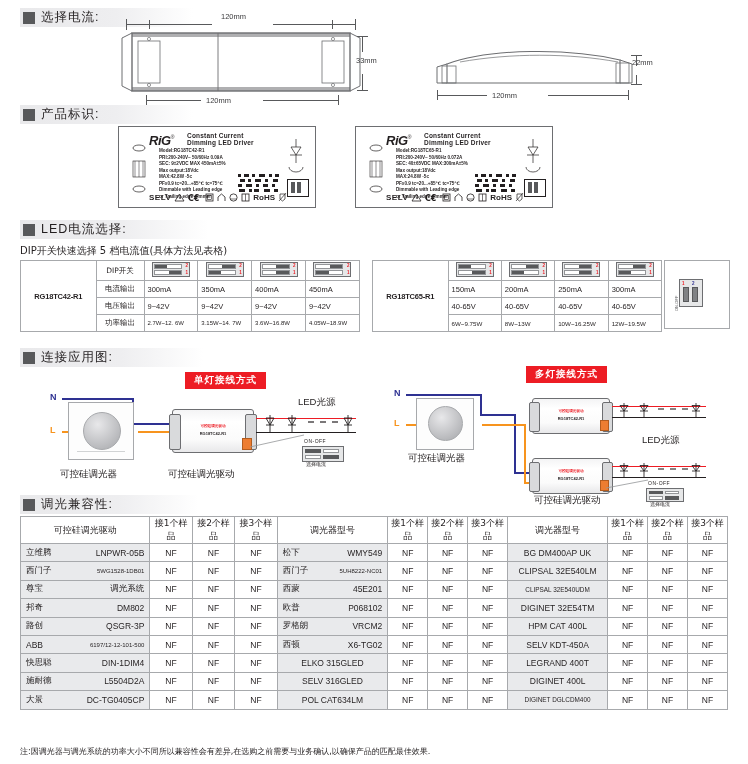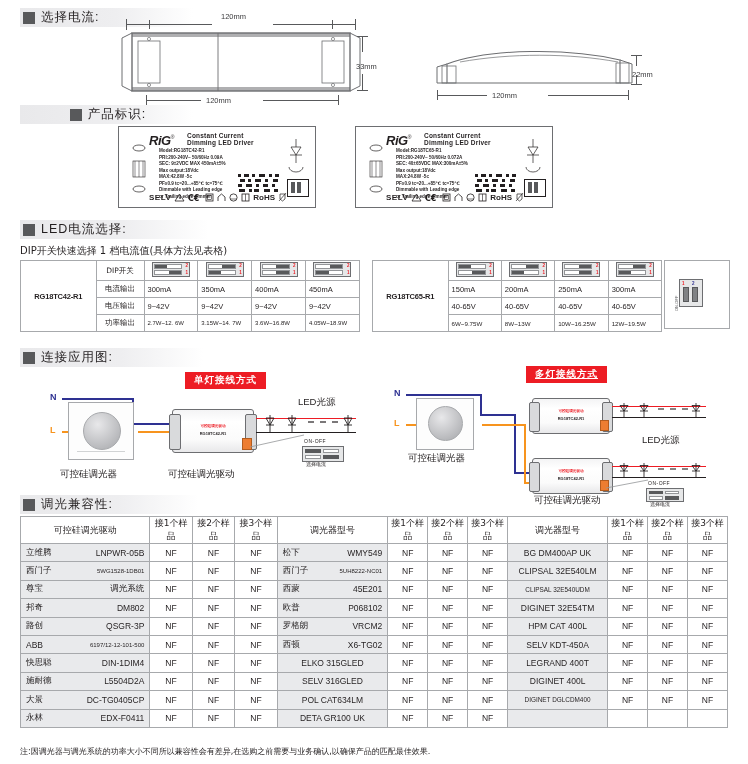--- a/index.html
+++ b/index.html
@@ -119,21 +119,21 @@
     <circle cx="31" cy="27" r="1.6" fill="none" stroke="#6d6e71" stroke-width=".7"></circle>
     <circle cx="31" cy="73" r="1.6" fill="none" stroke="#6d6e71" stroke-width=".7"></circle>
     <circle cx="215" cy="27" r="1.6" fill="none" stroke="#6d6e71" stroke-width=".7"></circle>
     <circle cx="215" cy="73" r="1.6" fill="none" stroke="#6d6e71" stroke-width=".7"></circle>
   </svg>
 
   <div class="dimline" style="left:244px;top:24px;width:1px;height:16px;"></div>
   <div class="dimline" style="left:244px;top:62px;width:1px;height:16px;"></div>
   <div class="dimline" style="left:239px;top:24px;width:11px;height:1px;"></div>
   <div class="dimline" style="left:239px;top:78px;width:11px;height:1px;"></div>
-  <div class="dim-label abs" style="left:238px;top:44px;margin-top:6px;">33mm</div>
+  <div class="dim-label abs" style="left:238px;top:44px;">33mm</div>
 
   <div class="dimline" style="left:28px;top:88px;width:55px;height:1px;"></div>
   <div class="dimline" style="left:145px;top:88px;width:75px;height:1px;"></div>
   <div class="dimline" style="left:28px;top:83px;width:1px;height:10px;"></div>
   <div class="dimline" style="left:220px;top:83px;width:1px;height:10px;"></div>
   <div class="dim-label abs" style="left:88px;top:84px;">120mm</div>
 </div>
 
 <div class="abs" style="left:420px;top:22px;width:250px;height:90px;">
   <svg width="250" height="90" style="position:absolute;left:0;top:0;">
@@ -141,29 +141,29 @@
     <path d="M27,42 L17,45 L17,61 L27,61" fill="none" stroke="#6d6e71" stroke-width="1"></path>
     <path d="M200,38 L212,42 L212,61 L200,61" fill="none" stroke="#6d6e71" stroke-width="1"></path>
     <rect x="22" y="44" width="14" height="17" fill="none" stroke="#6d6e71" stroke-width=".8"></rect>
     <rect x="196" y="41" width="13" height="20" fill="none" stroke="#6d6e71" stroke-width=".8"></rect>
     <path d="M40,40 C90,31 150,31 198,40" fill="none" stroke="#6d6e71" stroke-width=".7"></path>
   </svg>
   <div class="dimline" style="left:216px;top:33px;width:1px;height:11px;"></div>
   <div class="dimline" style="left:216px;top:53px;width:1px;height:9px;"></div>
   <div class="dimline" style="left:211px;top:33px;width:11px;height:1px;"></div>
   <div class="dimline" style="left:211px;top:62px;width:11px;height:1px;"></div>
-  <div class="dim-label abs" style="left:212px;top:48px;">22mm</div>
+  <div class="dim-label abs" style="left:212px;top:36px;">22mm</div>
   <div class="dimline" style="left:17px;top:73px;width:50px;height:1px;"></div>
   <div class="dimline" style="left:128px;top:73px;width:80px;height:1px;"></div>
   <div class="dimline" style="left:17px;top:68px;width:1px;height:10px;"></div>
   <div class="dimline" style="left:208px;top:68px;width:1px;height:10px;"></div>
   <div class="dim-label abs" style="left:72px;top:69px;">120mm</div>
 </div>
 
-<div class="sec-head" style="left:20px;top:105px;justify-content:center;">
+<div class="sec-head" style="left:20px;top:105px;">
   <div class="sec-sq"></div>
   <div class="sec-txt">产品标识:</div>
 </div>
 
 <div class="label-card" style="left:118px;top:126px;width:196px;height:80px;">
   <div class="abs" style="left:30px;top:4px;">
     <span class="brand">RiG</span><span style="font-size:5px;vertical-align:super;">®</span>
   </div>
   <div class="abs" style="left:68px;top:5px;">
     <div class="brand-sub">Constant Current</div>
@@ -354,21 +354,21 @@
         <path d="M2,2 L7,2 L7,7 L4.5,9 L2,7 Z" fill="none" stroke="#231f20" stroke-width=".7"></path>
         <line x1="1" y1="9" x2="8" y2="1" stroke="#231f20" stroke-width=".7"></line>
       </svg>
   </div>
 </div>
 
 <div class="sec-head" style="left:20px;top:220px;width:185px;">
   <div class="sec-sq"></div>
   <div class="sec-txt">LED电流选择:</div>
 </div>
-<div class="abs" style="left:20px;top:244px;font-size:10px;font-family:'DejaVu Sans',sans-serif;">DIP开关快速选择 1 档电流值(具体方法见表格)</div>
+<div class="abs" style="left:20px;top:244px;font-size:10px;font-family:'DejaVu Sans',sans-serif;">DIP开关快速选择 5 档电流值(具体方法见表格)</div>
 
 <table class="ctab" style="left:20px;top:260px;width:340px;">
   <tbody>
       <tr>
     <td rowspan="4" style="width:80px;" class="modelname">RG18TC42-R1</td>
     <td style="width:52px;height:19px;" class="rowhdr">DIP开关</td>
     <td style="width:52px;">
       <span class="dip"><span class="trk t2">
               <span class="knob lf"></span>
             </span><span class="trk t1">
@@ -544,21 +544,21 @@
     <div class="abs" style="left:2px;top:8px;width:16px;height:4px;background:#fff;border:1px solid #939598;box-sizing:border-box;"></div>
     <div class="abs" style="left:20px;top:8px;width:16px;height:4px;background:#58595b;"></div>
   </div>
   <div class="cap-s" style="left:286px;top:91px;">选择电流</div>
   <svg width="62" height="24" style="position:absolute;left:228px;top:62px;">
       <line x1="2" y1="15" x2="56" y2="3" stroke="#939598" stroke-width=".8"></line>
     </svg>
 </div>
 
 <div class="abs" style="left:386px;top:358px;width:362px;height:148px;">
-  <div class="badge" style="left:140px;top:8px;text-decoration:underline;">多灯接线方式</div>
+  <div class="badge" style="left:140px;top:8px;">多灯接线方式</div>
   <div class="abs" style="left:8px;top:30px;font-size:9px;font-weight:bold;color:#2e3192;">N</div>
   <div class="abs" style="left:8px;top:60px;font-size:9px;font-weight:bold;color:#f7941e;">L</div>
 
   <div class="wire" style="left:20px;top:36px;width:76px;height:1.6px;background:#2e3192;"></div>
   <div class="wire" style="left:94px;top:36px;width:1.6px;height:21px;background:#2e3192;"></div>
   <div class="wire" style="left:94px;top:56px;width:36px;height:1.6px;background:#2e3192;"></div>
   <div class="wire" style="left:128px;top:56px;width:1.6px;height:60px;background:#2e3192;"></div>
   <div class="wire" style="left:128px;top:114px;width:42px;height:1.6px;background:#2e3192;"></div>
 
   <div class="wire" style="left:20px;top:66px;width:30px;height:1.6px;background:#f7941e;"></div>
@@ -884,40 +884,17 @@
     <td class="nf">NF</td>
     <td class="nf">NF</td>
     <td class="nm">
           <div class="nm-c tiny">DIGINET DGLCDM400</div>
         </td>
     <td class="nf">NF</td>
     <td class="nf">NF</td>
     <td class="nf">NF</td>
   </tr>
 
-  <tr>
-    <td class="nm">
-          <div class="nm-in">
-            <span class="nm-b">永林</span>
-            <span class="nm-m">EDX-F0411</span>
-          </div>
-        </td>
-    <td class="nf">NF</td>
-    <td class="nf">NF</td>
-    <td class="nf">NF</td>
-    <td class="nm">
-          <div class="nm-c">DETA  GR100  UK</div>
-        </td>
-    <td class="nf">NF</td>
-    <td class="nf">NF</td>
-    <td class="nf">NF</td>
-    <td class="nm">
-          <div class="nm-c"></div>
-        </td>
-    <td class="nf"></td>
-    <td class="nf"></td>
-    <td class="nf"></td>
-  </tr>
 
 </tbody>
   </table>
 
 <div class="footnote">注:因调光器与调光系统的功率大小不同所以兼容性会有差异,在选购之前需要与业务确认,以确保产品的匹配最佳效果.</div>
 
 </body></html>

